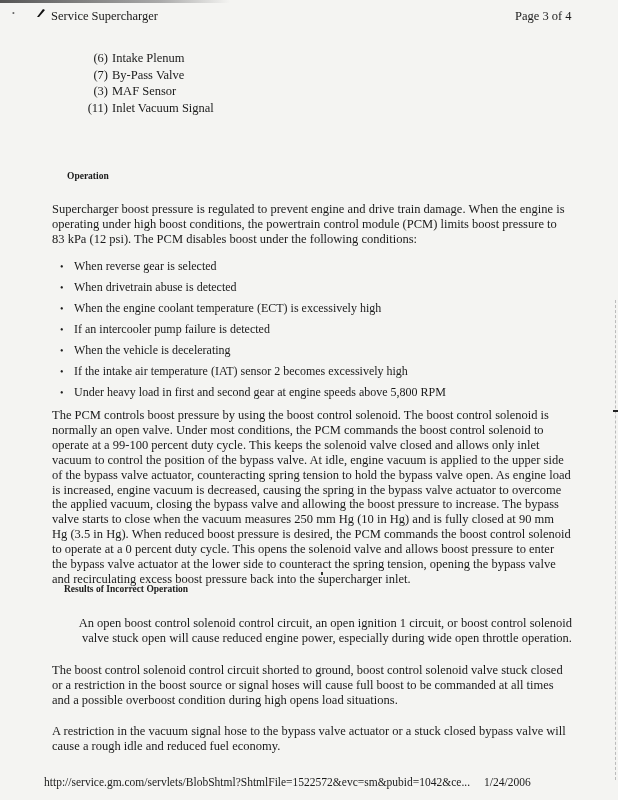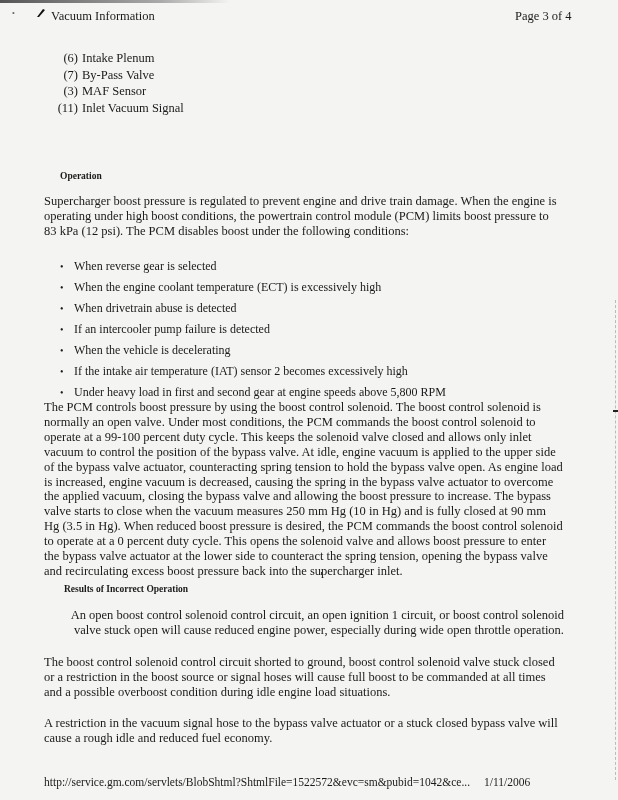--- a/index.html
+++ b/index.html
@@ -24,28 +24,28 @@
     .header .page { position: absolute; left: 515px; top: 5px; }
     .rightedge {
       position: absolute; right: 2px; top: 300px; width: 1px; height: 480px;
       border-right: 1px dashed #bbb;
     }
     .tick { position: absolute; right: 0px; top: 410px; width: 5px; height: 2px; background: #222; }
     .parts {
       position: absolute; left: 54px; top: 50px; margin: 0; padding: 0; list-style: none;
       font-size: 12.5px; line-height: 16.7px;
     }
-    .parts li { white-space: nowrap; }
+    .parts li { white-space: nowrap; margin-left: 30px; }
     .parts .num { display: inline-block; width: 24px; text-align: right; margin-right: 4px; }
     h3 {
       position: absolute; margin: 0; font-size: 9.5px; font-weight: bold;
       font-family: "Liberation Serif", serif;
     }
     p.para {
-      position: absolute; margin: 0; left: 44px; width: 520px;
+      position: absolute; margin: 8px; left: 44px; width: 520px;
       font-size: 12.5px; line-height: 14.9px; text-align: left;
     }
     ul.conds {
       position: absolute; left: 52px; top: 248px; margin: 8px; padding: 0; list-style: none;
       font-size: 12px; line-height: 20px;
     }
     ul.conds li::before { content: "\2022"; display: inline-block; width: 14px; font-size: 10px; }
     .footer {
       position: absolute; left: 44px; top: 776px; font-size: 11.5px; white-space: nowrap;
     }
@@ -55,53 +55,53 @@
 </head>
 <body>
 
 <div class="topshade"></div>
 
 <div class="header">
   <span class="dot">•</span>
   <svg class="mark" viewBox="0 0 11 11">
     <path d="M2 10 L8 2 L10 3 L4 10 Z" fill="#111"></path>
   </svg>
-  <span class="title">Vacuum Information</span>
+  <span class="title">Service Supercharger</span>
   <span class="page">Page 3 of 4</span>
 </div>
 
 <ul class="parts">
   <li><span class="num">(6)</span><span>Intake Plenum</span></li>
   <li><span class="num">(7)</span><span>By-Pass Valve</span></li>
   <li><span class="num">(3)</span><span>MAF Sensor</span></li>
   <li><span class="num">(11)</span><span>Inlet Vacuum Signal</span></li>
 </ul>
 
-<h3 style="left:60px; top:171px;">Operation</h3>
+<h3 style="left:67px; top:171px;">Operation</h3>
 
 <p class="para" style="top:194px;">Supercharger boost pressure is regulated to prevent engine and drive train damage. When the engine is operating under high boost conditions, the powertrain control module (PCM) limits boost pressure to 83 kPa (12 psi). The PCM disables boost under the following conditions:</p>
 
 <ul class="conds">
   <li>When reverse gear is selected</li>
+  <li>When drivetrain abuse is detected</li>
   <li>When the engine coolant temperature (ECT) is excessively high</li>
-  <li>When drivetrain abuse is detected</li>
   <li>If an intercooler pump failure is detected</li>
   <li>When the vehicle is decelerating</li>
   <li>If the intake air temperature (IAT) sensor 2 becomes excessively high</li>
   <li>Under heavy load in first and second gear at engine speeds above 5,800 RPM</li>
 </ul>
 
 <p class="para" style="top:400px;">The PCM controls boost pressure by using the boost control solenoid. The boost control solenoid is normally an open valve. Under most conditions, the PCM commands the boost control solenoid to operate at a 99-100 percent duty cycle. This keeps the solenoid valve closed and allows only inlet vacuum to control the position of the bypass valve. At idle, engine vacuum is applied to the upper side of the bypass valve actuator, counteracting spring tension to hold the bypass valve open. As engine load is increased, engine vacuum is decreased, causing the spring in the bypass valve actuator to overcome the applied vacuum, closing the bypass valve and allowing the boost pressure to increase. The bypass valve starts to close when the vacuum measures 250 mm Hg (10 in Hg) and is fully closed at 90 mm Hg (3.5 in Hg). When reduced boost pressure is desired, the PCM commands the boost control solenoid to operate at a 0 percent duty cycle. This opens the solenoid valve and allows boost pressure to enter the bypass valve actuator at the lower side to counteract the spring tension, opening the bypass valve and recirculating excess boost pressure back into the supercharger inlet.</p>
 
 <div class="speck" style="left:321px; top:572px;"></div>
 
 <h3 style="left:64px; top:584px;">Results of Incorrect Operation</h3>
 
 <p class="para" style="top:608px;text-align:right;">An open boost control solenoid control circuit, an open ignition 1 circuit, or boost control solenoid valve stuck open will cause reduced engine power, especially during wide open throttle operation.</p>
-<p class="para" style="top:655px;">The boost control solenoid control circuit shorted to ground, boost control solenoid valve stuck closed or a restriction in the boost source or signal hoses will cause full boost to be commanded at all times and a possible overboost condition during idle engine load situations.</p>
+<p class="para" style="top:655px;">The boost control solenoid control circuit shorted to ground, boost control solenoid valve stuck closed or a restriction in the boost source or signal hoses will cause full boost to be commanded at all times and a possible overboost condition during high opens load situations.</p>
 <p class="para" style="top:716px;">A restriction in the vacuum signal hose to the bypass valve actuator or a stuck closed bypass valve will cause a rough idle and reduced fuel economy.</p>
 
 <div class="footer">
-  <span>http://service.gm.com/servlets/BlobShtml?ShtmlFile=1522572&amp;evc=sm&amp;pubid=1042&amp;ce...</span><span class="date">1/11/2006</span>
+  <span>http://service.gm.com/servlets/BlobShtml?ShtmlFile=1522572&amp;evc=sm&amp;pubid=1042&amp;ce...</span><span class="date">1/24/2006</span>
 </div>
 
 <div class="rightedge"></div>
 <div class="tick"></div>
 
 </body></html>

